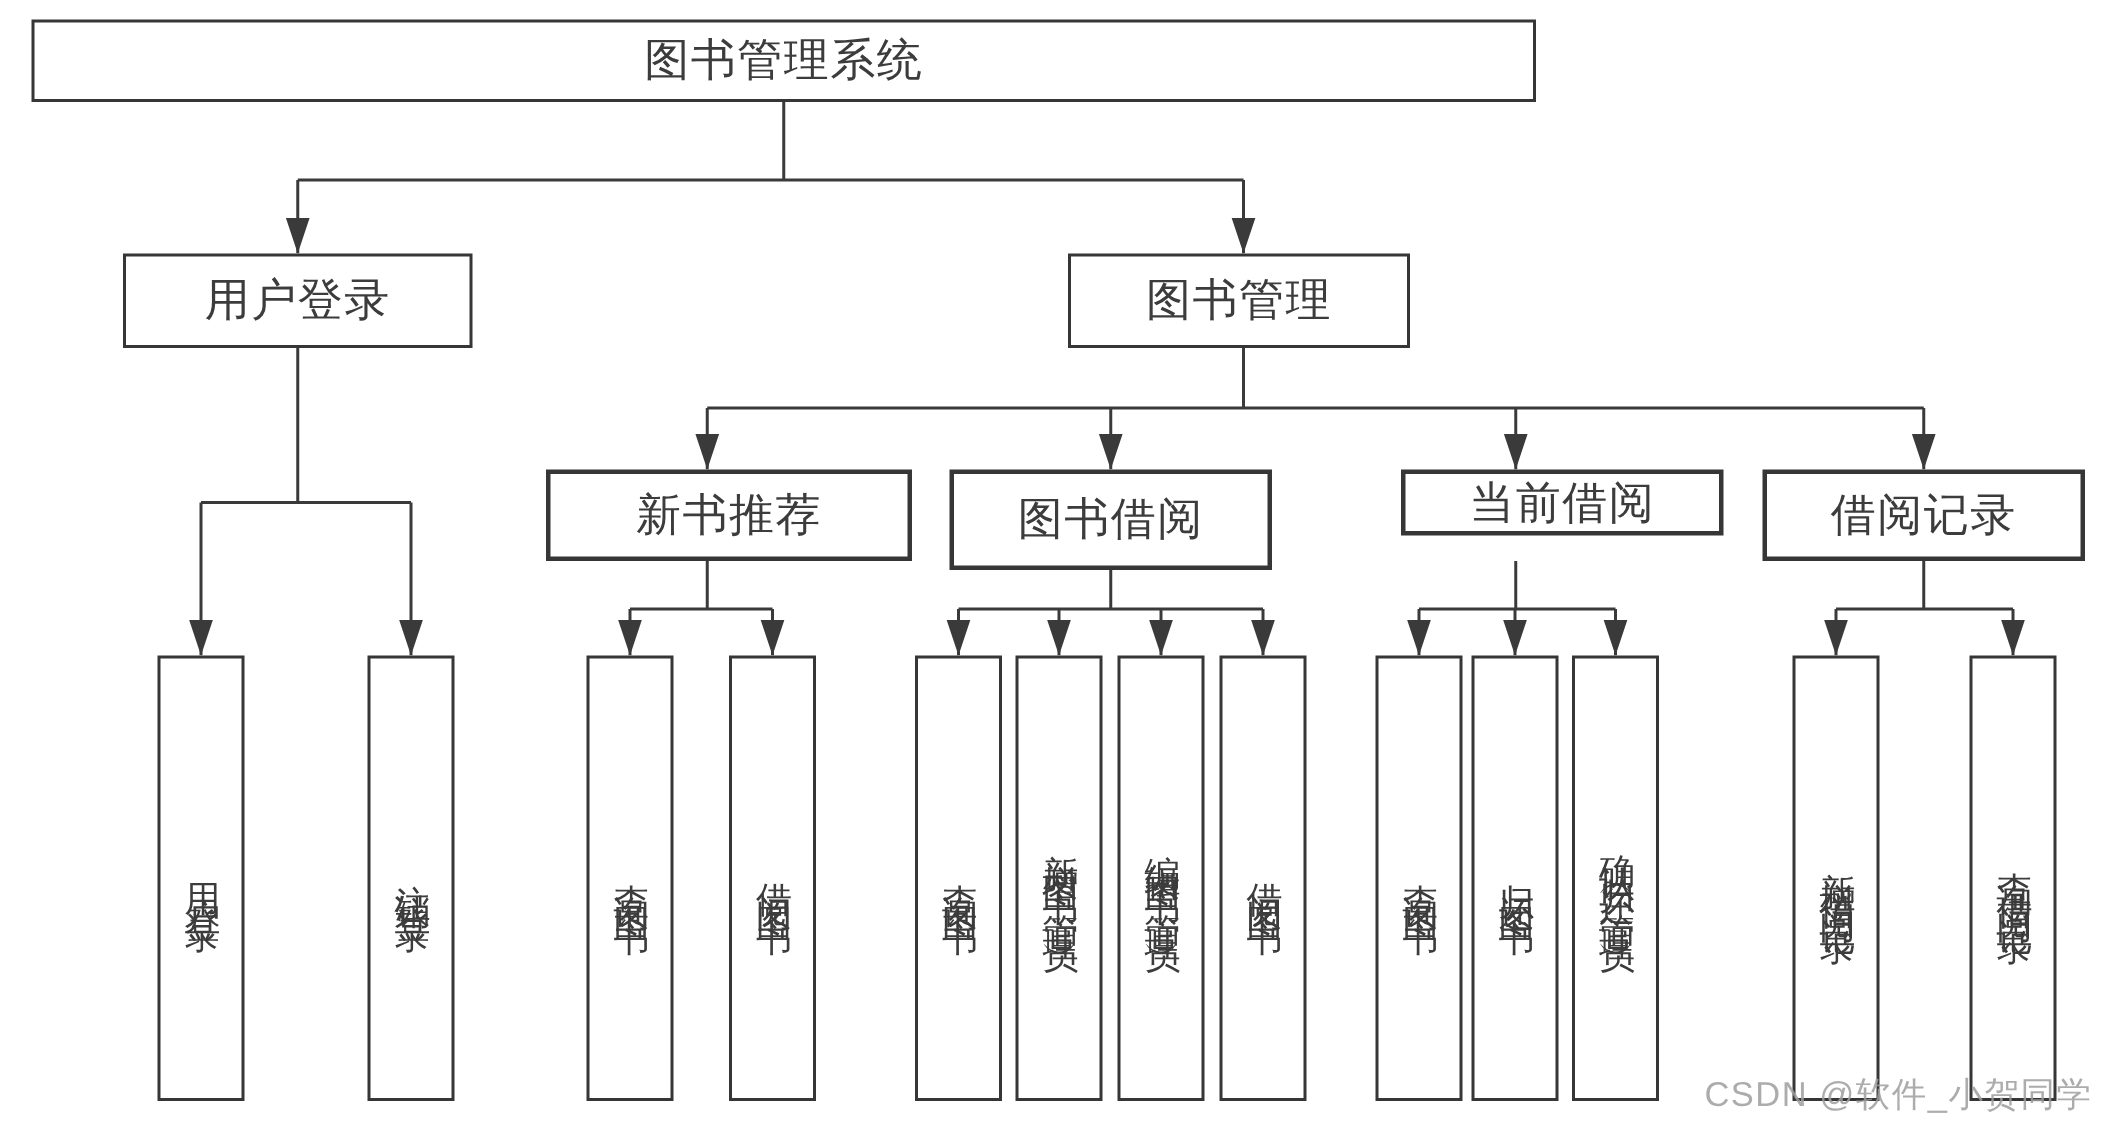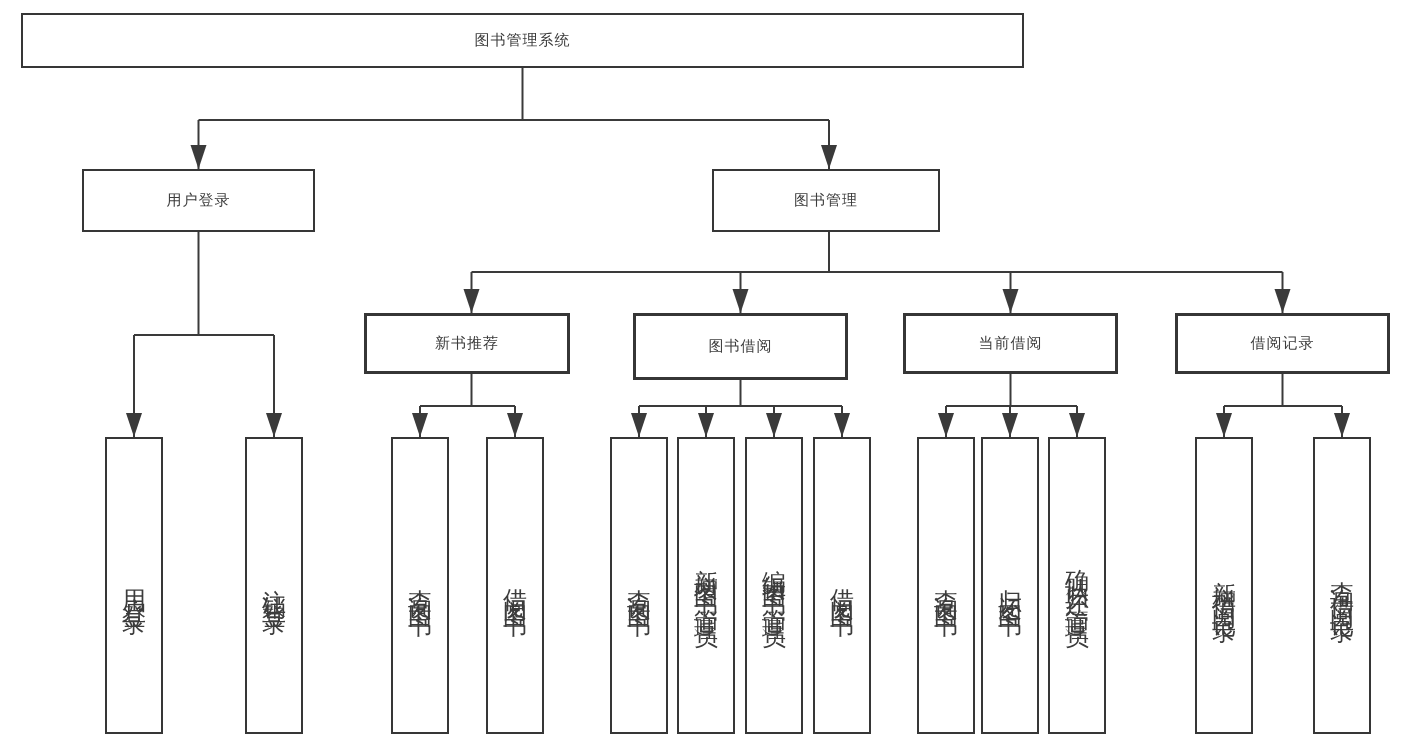--- a/index.html
+++ b/index.html
@@ -25,21 +25,21 @@
     box-sizing: border-box;
     background: #ffffff;
     border: 2px solid #363636;
     color: #3c3c3c;
     display: flex;
     align-items: center;
     justify-content: center;
     z-index: 1;
   }
   .hnode {
-    font-size: 15px;
+    font-size: 30px;
     letter-spacing: 1px;
   }
   .l3 {
     border-width: 3px;
   }
   .leaf {
     top: 437px;
     width: 58px;
     height: 297px;
   }
@@ -122,27 +122,27 @@
     <span>图书管理系统</span>
   </div>
 
   <div class="node hnode" style="left:82px; top:169px; width:233px; height:63px;">
     <span>用户登录</span>
   </div>
   <div class="node hnode" style="left:712px; top:169px; width:228px; height:63px;">
     <span>图书管理</span>
   </div>
 
-  <div class="node hnode l3" style="left:364px; top:313px; width:206px; height:61px;font-family:Liberation Serif, serif;">
+  <div class="node hnode l3" style="left:364px; top:313px; width:244px; height:61px;font-family:Liberation Serif, serif;">
     <span>新书推荐</span>
   </div>
   <div class="node hnode l3" style="left:633px; top:313px; width:215px; height:67px;">
     <span>图书借阅</span>
   </div>
-  <div class="node hnode l3" style="left:903px; top:313px; width:215px; height:61px;">
+  <div class="node hnode l3" style="left:934px; top:313px; width:215px; height:44px;">
     <span>当前借阅</span>
   </div>
   <div class="node hnode l3" style="left:1175px; top:313px; width:215px; height:61px;">
     <span>借阅记录</span>
   </div>
 
   <div class="node leaf" style="left:105px;">
     <span class="vtext">用户登录</span>
   </div>
   <div class="node leaf" style="left:245px;">
@@ -179,14 +179,15 @@
     <span class="vtext">确认归还（管理员）</span>
   </div>
 
   <div class="node leaf" style="left:1195px;">
     <span class="vtext">新增借阅记录</span>
   </div>
   <div class="node leaf" style="left:1313px;">
     <span class="vtext">查询借阅记录</span>
   </div>
 
+  <div class="watermark">CSDN @软件_小贺同学</div>
 
 </div>
 
 </body></html>

